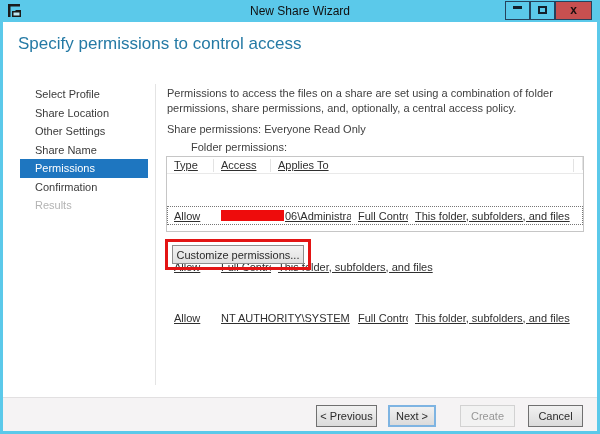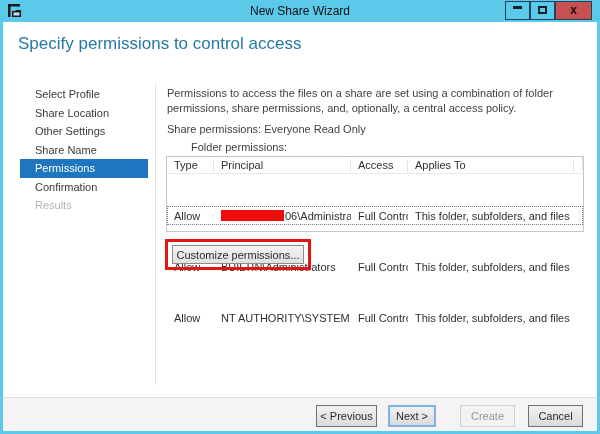--- a/index.html
+++ b/index.html
@@ -36,21 +36,21 @@
   .intro { position:absolute; left:164px; top:64px; width:413px; line-height:15px; color:#3F3F3F; }
   .share-perms { position:absolute; left:164px; top:101px; color:#3F3F3F; }
   .folder-perms { position:absolute; left:164px; top:119px; color:#3F3F3F;padding-left:24px; }
 
   .perm-table { position:absolute; left:163px; top:134px; width:418px; height:76px; border:1px solid #C6C6C6; background:#FFF; }
   .trow { display:flex; align-items:center; }
   .thead { height:17px; border-bottom:1px solid #E9E9E9; }
   .thead .cell { border-right:1px solid #E3E3E3; height:13px; line-height:13px; }
   .tdata { height:19px;margin-top:32px; }
   .tdata.selected { outline:1px dotted #767676; outline-offset:-1px; }
-  .cell { padding-left:7px; white-space:nowrap; overflow:hidden; }
+  .cell { padding-left:7px; white-space:nowrap; overflow:hidden;text-decoration:underline; }
   .col-type { width:47px; }
   .col-principal { width:137px; }
   .col-access { width:57px; }
   .col-applies { flex:1; }
   .col-end { width:9px; align-self:stretch; }
   .redaction { display:inline-block; width:63px; height:11px; background:#EE0C0C; vertical-align:-1px; margin-right:1px; }
 
   .annotation { position:absolute; left:162px; top:217px; width:146px; height:31px; border:3px solid #E31414; }
   .customize-btn { display:block; margin:3px auto 0 auto; width:132px; height:19px; font-size:11px; color:#2B2B2B;
     background:linear-gradient(to bottom,#F3F3F3,#E0E0E0); border:1px solid #8E8E8E; font-family:inherit; }
@@ -97,34 +97,32 @@
     </div>
     <div class="vdivider"></div>
 
     <div class="intro">Permissions to access the files on a share are set using a combination of folder permissions, share permissions, and, optionally, a central access policy.</div>
     <div class="share-perms">Share permissions: Everyone Read Only</div>
     <div class="folder-perms">Folder permissions:</div>
 
     <div class="perm-table">
       <div class="trow thead">
         <div class="cell col-type">Type</div>
-        <div class="cell col-principal">Principal</div>
         <div class="cell col-access">Access</div>
         <div class="cell col-applies">Applies To</div>
         <div class="cell col-end"></div>
       </div>
       <div class="trow tdata selected">
         <div class="cell col-type">Allow</div>
         <div class="cell col-principal"><span class="redaction"></span><span>06\Administrator</span></div>
         <div class="cell col-access">Full Control</div>
         <div class="cell col-applies">This folder, subfolders, and files</div>
       </div>
       <div class="trow tdata">
         <div class="cell col-type">Allow</div>
-        <div class="cell col-principal">BUILTIN\Administrators</div>
         <div class="cell col-access">Full Control</div>
         <div class="cell col-applies">This folder, subfolders, and files</div>
       </div>
       <div class="trow tdata">
         <div class="cell col-type">Allow</div>
         <div class="cell col-principal">NT AUTHORITY\SYSTEM</div>
         <div class="cell col-access">Full Control</div>
         <div class="cell col-applies">This folder, subfolders, and files</div>
       </div>
     </div>

